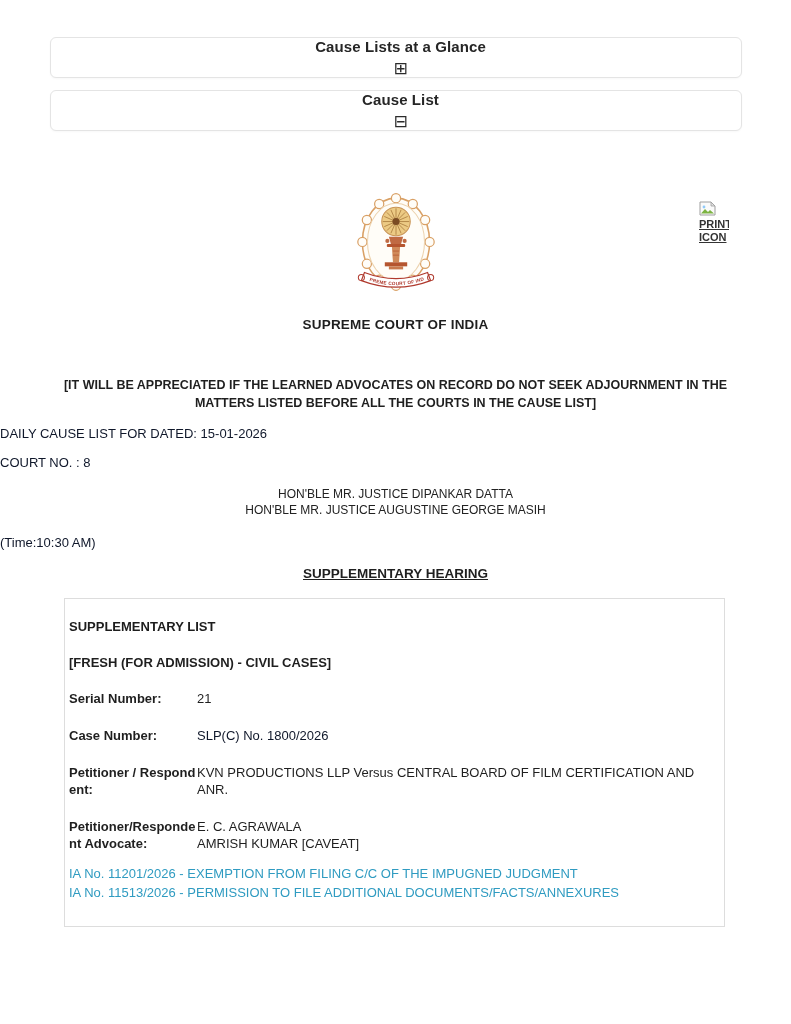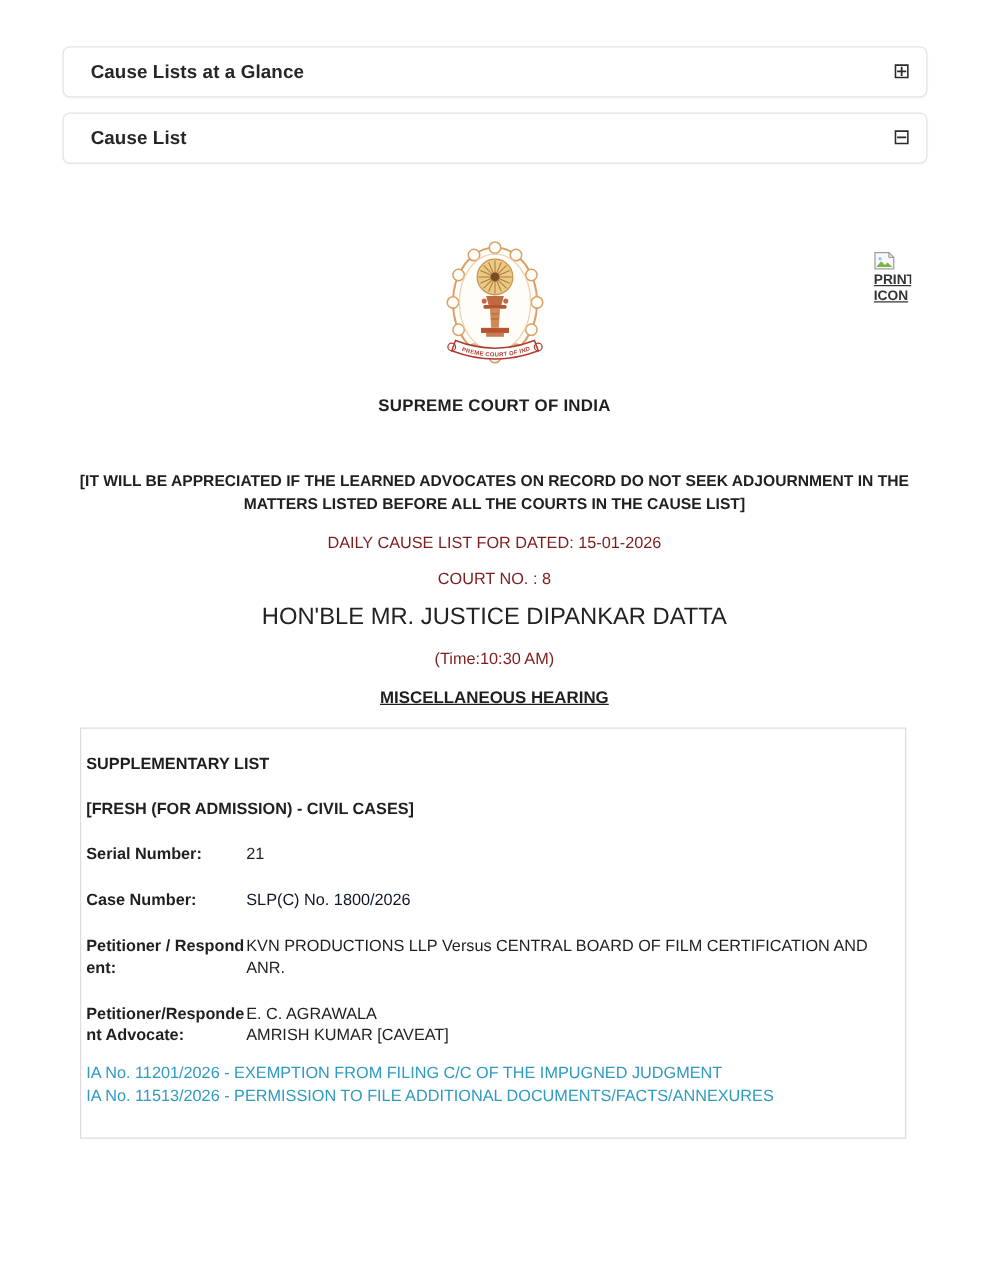--- a/index.html
+++ b/index.html
@@ -7,38 +7,39 @@
   .page {
     width:791px; height:1024px; background:#ffffff; position:relative;
     font-family:"Liberation Sans", sans-serif; color:#1f1f1f; overflow:hidden;
   }
   
   .accordion {
     width:692px; height:41px; margin:0 auto; border:1px solid #e4e4e4;
     border-radius:6px; background:#fff; display:flex; align-items:center;
     justify-content:space-between; padding:0 12px 0 22px; cursor:pointer;
     box-shadow:0 1px 2px rgba(0,0,0,0.03);
+    flex-direction:column;
   }
   .accordion.first { margin-top:37px; }
   .accordion.second { margin-top:12px; }
   .acc-label { font-weight:bold; font-size:15px; color:#262626; letter-spacing:0.1px; }
   .acc-icon { font-family:"DejaVu Sans", sans-serif; font-size:17px; color:#2b2b2b; line-height:1; }
   
   .emblem-row { margin-top:60px; position:relative; text-align:center; height:112px; }
   .emblem-row svg.emblem { display:inline-block; }
   .print-link {
     position:absolute; right:62px; top:10px; width:30px; height:52px; overflow:hidden;
     text-align:left; color:#333; text-decoration:underline; font-weight:bold;
     font-size:11px; line-height:13px; display:block; cursor:pointer;
   }
   .print-link .bimg { display:block; margin-bottom:2px; }
   .court-name { margin-top:14px; text-align:center; font-weight:bold; font-size:13.5px; letter-spacing:0.2px; }
   .notice { margin:44px auto 0; max-width:676px; text-align:center; font-weight:bold; font-size:12.5px; line-height:18px; }
-  .cline { margin-top:14px; text-align:center; font-size:13px; color:#7f1d1d; }
-  .judges { margin-top:16px; text-align:center; font-size:19px; line-height:16px; color:#222; }
+  .cline { margin-top:14px; text-align:left; font-size:13px; color:#0f172a; }
+  .judges { margin-top:16px; text-align:center; font-size:12px; line-height:16px; color:#222; }
   .time-line { margin-top:17px; }
   .hearing { margin-top:16px; text-align:center; font-weight:bold; font-size:13.5px; text-decoration:underline; }
   
   .case-box {
     width:661px; margin:17px 0 0 64px; border:1px solid #ddd; background:#fff;
     padding:20px 17px 24px 4px; font-size:13px;
   }
   .sect-title { font-weight:bold; font-size:13px; color:#1d1d1d; }
   .sect-cat { font-weight:bold; font-size:13px; margin-top:21px; }
   .frow { display:flex; margin-top:20px; }
@@ -129,25 +130,26 @@
     <div class="court-name">SUPREME COURT OF INDIA</div>
 
     <div class="notice">[IT WILL BE APPRECIATED IF THE LEARNED ADVOCATES ON RECORD DO NOT SEEK ADJOURNMENT IN THE MATTERS LISTED BEFORE ALL THE COURTS IN THE CAUSE LIST]</div>
 
     <div class="cline">DAILY CAUSE LIST FOR DATED: 15-01-2026</div>
 
     <div class="cline">COURT NO. : 8</div>
 
     <div class="judges">
       <div>HON'BLE MR. JUSTICE DIPANKAR DATTA</div>
+      <div>HON'BLE MR. JUSTICE AUGUSTINE GEORGE MASIH</div>
     </div>
 
     <div class="cline time-line">(Time:10:30 AM)</div>
 
-    <div class="hearing">MISCELLANEOUS HEARING</div>
+    <div class="hearing">SUPPLEMENTARY HEARING</div>
 
     <div class="case-box">
       <div class="sect-title">SUPPLEMENTARY LIST</div>
       <div class="sect-cat">[FRESH (FOR ADMISSION) - CIVIL CASES]</div>
 
       <div class="frow">
         <div class="lbl">Serial Number:</div>
         <div class="val">21</div>
       </div>
 

